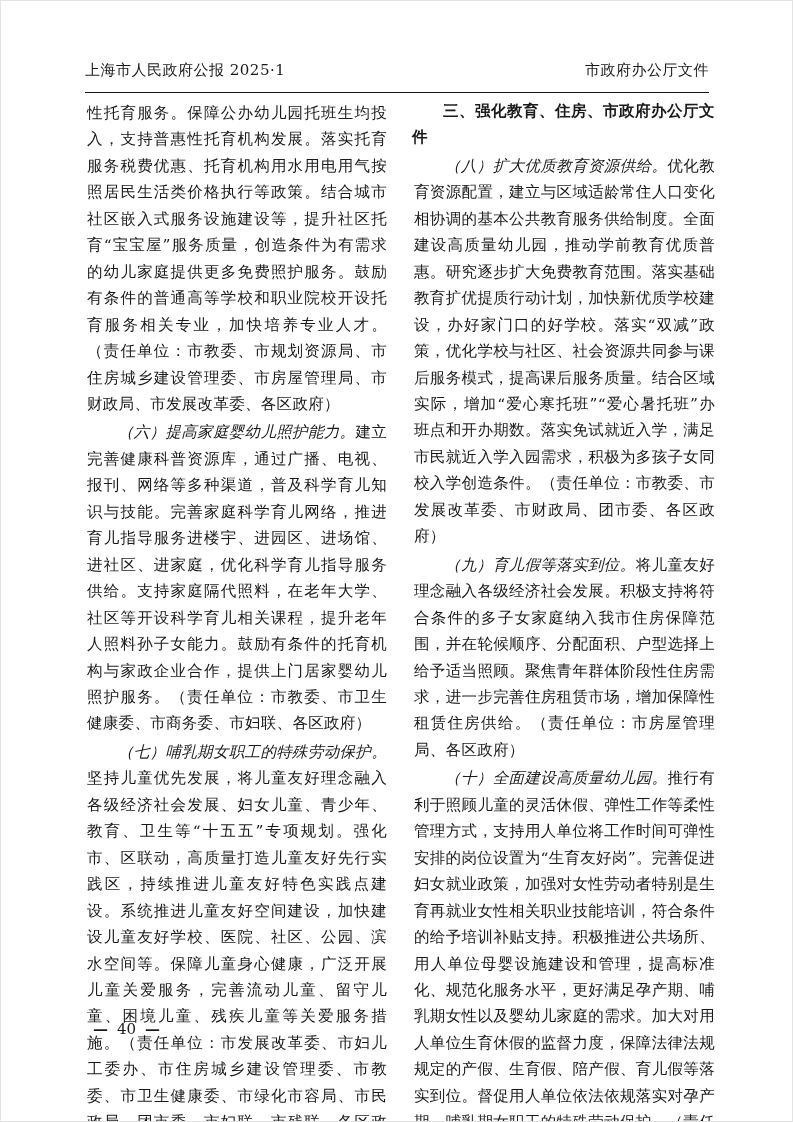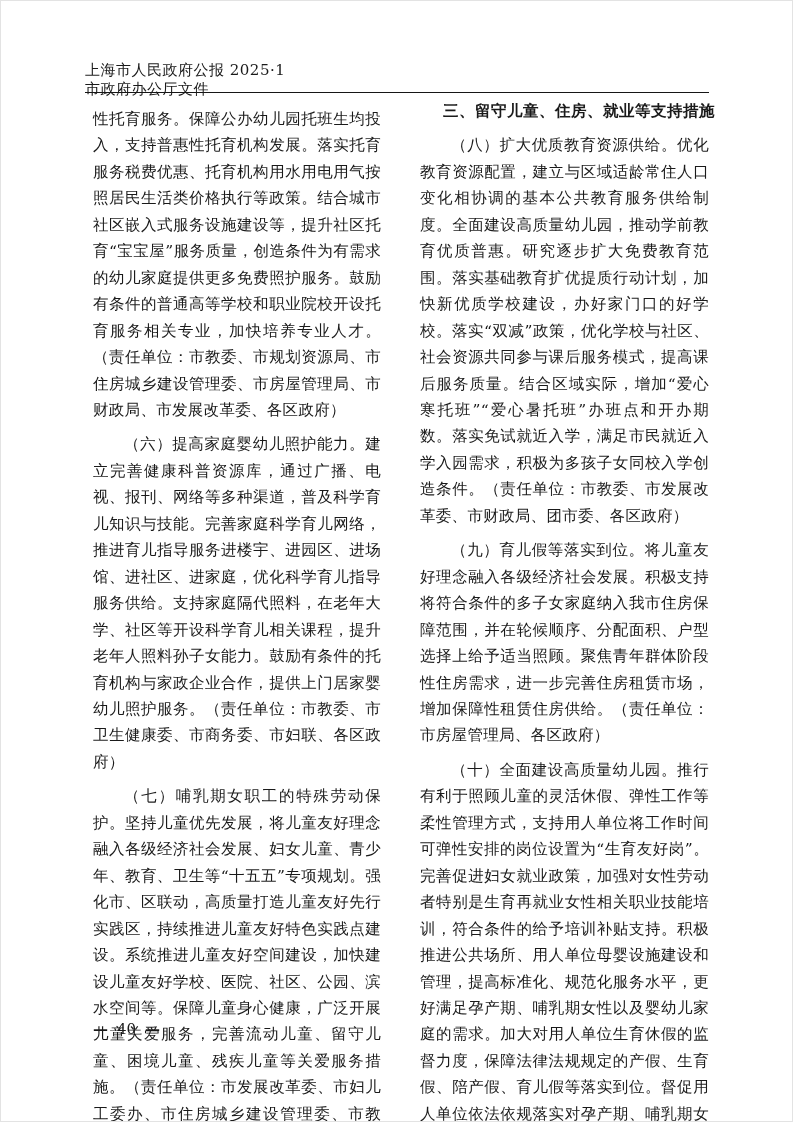--- a/index.html
+++ b/index.html
@@ -19,50 +19,49 @@
     position: absolute;
     left: 84px;
     top: 60px;
     width: 624px;
     display: flex;
     justify-content: space-between;
     align-items: baseline;
     font-size: 15px;
     letter-spacing: 0.5px;
     white-space: nowrap;
-    flex-direction: column;
   }
   .header-rule {
     position: absolute;
     left: 84px;
     top: 91px;
     width: 624px;
     border-top: 1.6px solid #161616;
   }
   .columns {
     position: absolute;
     left: 84px;
     top: 97px;
     width: 632px;
     display: flex;
     gap: 23px;
   }
   .col { width: 304px; }
   .col.right { width: 305px; }
   .para {
-    margin: 8px;
+    margin: 2px;
     font-size: 15.5px;
     line-height: 26.45px;
     text-align: justify;
     text-indent: 2em;
     letter-spacing: 0.3px;
     word-break: break-all;
   }
   .para.no-indent { text-indent: 0; }
-  .lead { }   
+  .lead { font-style: italic; }   
   .heading {
     margin: 0;
     font-family: "DejaVu Sans", sans-serif;
     font-weight: 700;
     font-size: 15.5px;
     line-height: 26.45px;
     text-indent: 2em;
     letter-spacing: 0.5px;
   }
   .page-num {
@@ -91,21 +90,21 @@
 
   <div class="columns">
 
     <div class="col left">
       <p class="para no-indent"><span>性托育服务。保障公办幼儿园托班生均投入，支持普惠性托育机构发展。落实托育服务税费优惠、托育机构用水用电用气按照居民生活类价格执行等政策。结合城市社区嵌入式服务设施建设等，提升社区托育“宝宝屋”服务质量，创造条件为有需求的幼儿家庭提供更多免费照护服务。鼓励有条件的普通高等学校和职业院校开设托育服务相关专业，加快培养专业人才。（责任单位：市教委、市规划资源局、市住房城乡建设管理委、市房屋管理局、市财政局、市发展改革委、各区政府）</span></p>
       <p class="para"><span class="lead">（六）提高家庭婴幼儿照护能力。</span><span>建立完善健康科普资源库，通过广播、电视、报刊、网络等多种渠道，普及科学育儿知识与技能。完善家庭科学育儿网络，推进育儿指导服务进楼宇、进园区、进场馆、进社区、进家庭，优化科学育儿指导服务供给。支持家庭隔代照料，在老年大学、社区等开设科学育儿相关课程，提升老年人照料孙子女能力。鼓励有条件的托育机构与家政企业合作，提供上门居家婴幼儿照护服务。（责任单位：市教委、市卫生健康委、市商务委、市妇联、各区政府）</span></p>
       <p class="para"><span class="lead">（七）哺乳期女职工的特殊劳动保护。</span><span>坚持儿童优先发展，将儿童友好理念融入各级经济社会发展、妇女儿童、青少年、教育、卫生等“十五五”专项规划。强化市、区联动，高质量打造儿童友好先行实践区，持续推进儿童友好特色实践点建设。系统推进儿童友好空间建设，加快建设儿童友好学校、医院、社区、公园、滨水空间等。保障儿童身心健康，广泛开展儿童关爱服务，完善流动儿童、留守儿童、困境儿童、残疾儿童等关爱服务措施。（责任单位：市发展改革委、市妇儿工委办、市住房城乡建设管理委、市教委、市卫生健康委、市绿化市容局、市民政局、团市委、市妇联、市残联、各区政府）</span></p>
     </div>
 
     <div class="col right">
-      <p class="heading">三、留守儿童、住房、就业等支持措施</p>
+      <p class="heading">三、强化教育、住房、市政府办公厅文件</p>
       <p class="para"><span class="lead">（八）扩大优质教育资源供给。</span><span>优化教育资源配置，建立与区域适龄常住人口变化相协调的基本公共教育服务供给制度。全面建设高质量幼儿园，推动学前教育优质普惠。研究逐步扩大免费教育范围。落实基础教育扩优提质行动计划，加快新优质学校建设，办好家门口的好学校。落实“双减”政策，优化学校与社区、社会资源共同参与课后服务模式，提高课后服务质量。结合区域实际，增加“爱心寒托班”“爱心暑托班”办班点和开办期数。落实免试就近入学，满足市民就近入学入园需求，积极为多孩子女同校入学创造条件。（责任单位：市教委、市发展改革委、市财政局、团市委、各区政府）</span></p>
       <p class="para"><span class="lead">（九）育儿假等落实到位。</span><span>将儿童友好理念融入各级经济社会发展。积极支持将符合条件的多子女家庭纳入我市住房保障范围，并在轮候顺序、分配面积、户型选择上给予适当照顾。聚焦青年群体阶段性住房需求，进一步完善住房租赁市场，增加保障性租赁住房供给。（责任单位：市房屋管理局、各区政府）</span></p>
       <p class="para"><span class="lead">（十）全面建设高质量幼儿园。</span><span>推行有利于照顾儿童的灵活休假、弹性工作等柔性管理方式，支持用人单位将工作时间可弹性安排的岗位设置为“生育友好岗”。完善促进妇女就业政策，加强对女性劳动者特别是生育再就业女性相关职业技能培训，符合条件的给予培训补贴支持。积极推进公共场所、用人单位母婴设施建设和管理，提高标准化、规范化服务水平，更好满足孕产期、哺乳期女性以及婴幼儿家庭的需求。加大对用人单位生育休假的监督力度，保障法律法规规定的产假、生育假、陪产假、育儿假等落实到位。督促用人单位依法依规落实对孕产期、哺乳期女职工的特殊劳动保护。（责任单位：市人力资源社会保障局、市卫生健康委、市总工会、市</span></p>
     </div>
 
   </div>
 
   <div class="page-num">
     <span class="dash">—</span>
     <span>40</span>

